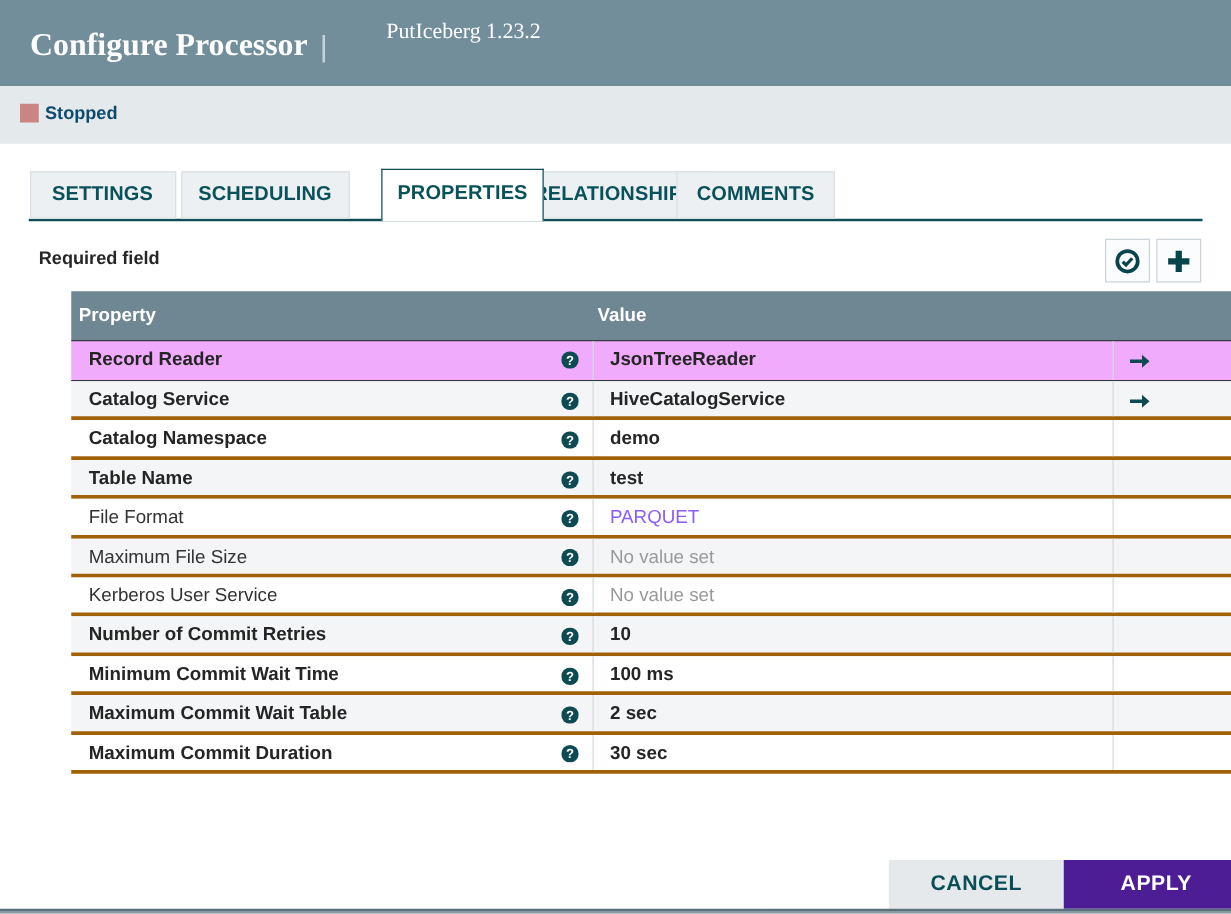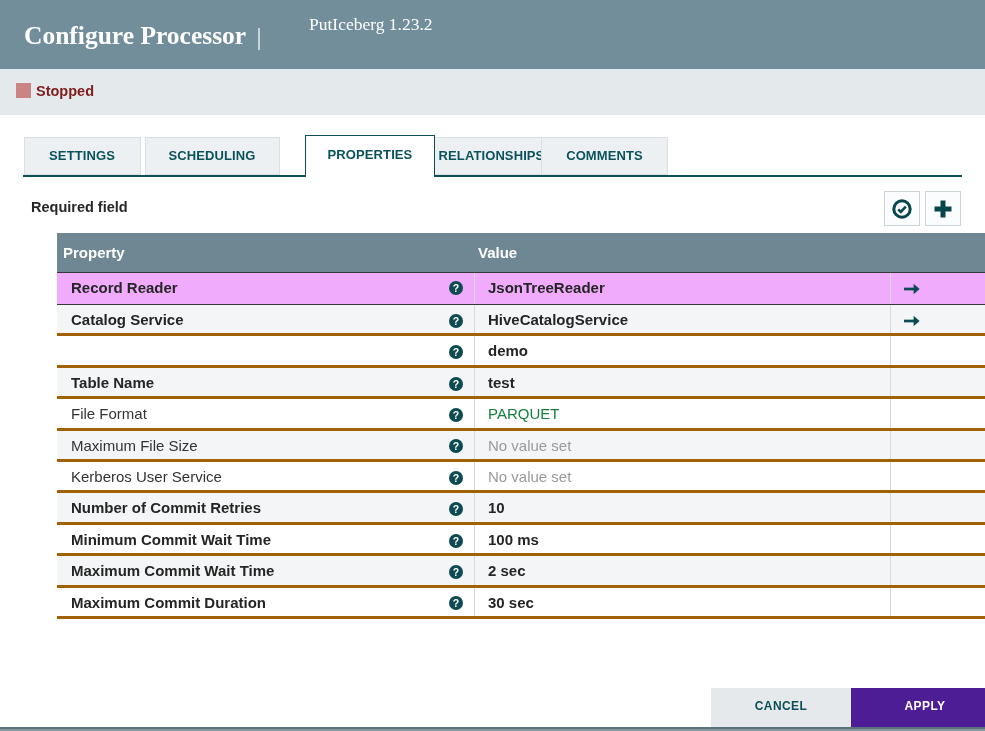--- a/index.html
+++ b/index.html
@@ -11,27 +11,27 @@
   .hdr-title { position:absolute; left:24px; top:21px; font-family:"Liberation Serif", serif;
     font-weight:bold; font-size:25.5px; color:#fff; }
   .hdr-sep { position:absolute; left:258px; top:28px; width:1.5px; height:22px; background:rgba(255,255,255,0.6); }
   .hdr-sub { position:absolute; left:273px; top:14px; font-family:"Liberation Serif", serif;
     font-size:17.5px; color:#ffffff;margin-left:36px; }
 
   
   .status { position:absolute; top:69px; left:0; width:985px; height:46px; background:#e4e9ec; }
   .stop-sq { position:absolute; left:16px; top:14px; width:15px; height:15px; background:#ca8484; }
   .stop-tx { position:absolute; left:36px; top:8px; height:28px; line-height:28px;
-    font-weight:bold; font-size:14.5px; color:#7f1d1d;text-align:center; }
+    font-weight:bold; font-size:14.5px; color:#0c4a6e;text-align:center; }
 
   
   .tabs { position:absolute; top:134px; left:23px; width:939px; height:43px; }
   .tabline { position:absolute; top:41px; left:0; width:939px; height:1.5px; background:#0d4e57; }
   .tab { position:absolute; top:2.5px; height:38px; background:#edf0f2; border:1px solid #d9dfe2;
-    color:#0a525b; font-weight:bold; font-size:13px; letter-spacing:0.1px;
+    color:#0a525b; font-weight:bold; font-size:16px; letter-spacing:0.1px;
     text-align:center; line-height:36px; }
   .tab.active { top:0.5px; height:42.5px; background:#fff; border:1.5px solid #0d4e57;
     border-bottom:none; line-height:38px; z-index:2; }
   .t1 { left:0.5px;   width:117px; }
   .t2 { left:121.5px; width:135px; }
   .t3 { left:258px;   width:130px;margin-left:24px; }
   .t4 { left:392.5px; width:152px; }
   .t5 { left:518px;   width:127px; }
 
   
@@ -43,31 +43,31 @@
   
   .tbl { position:absolute; left:9px; top:233px; width:939px;margin-left:48px; }
   .thead { position:relative; height:39px; background:#6e8793; color:#fff; }
   .thead .c1 { position:absolute; left:6px; top:0; line-height:39px; font-weight:bold; font-size:15px; }
   .thead .c2 { position:absolute; left:421px; top:0; line-height:39px; font-weight:bold; font-size:15px; }
   .row { position:relative; height:31.4px; border-bottom:3px solid #a16207; background:#fff; font-size:15px; }
   .row.alt { background:#f3f5f6; }
   .row .vsep1 { position:absolute; left:417px; top:0; bottom:0; width:1px; background:#d4dadd; }
   .row .vsep2 { position:absolute; left:833px; top:0; bottom:0; width:1px; background:#d4dadd; }
   .row .pname { position:absolute; left:14px; top:0; line-height:30.5px; color:#333; }
-  .row .pval  { position:absolute; left:431px; top:0; line-height:30.5px; color:#15803d; }
+  .row .pval  { position:absolute; left:431px; top:0; line-height:30.5px; color:#8b5cf6; }
   .row.req .pname, .row.req .pval { font-weight:bold; color:#252525; }
   .row .pval.novalue { color:#999; }
   .row.sel { background:#f0abfc; border-top:1.5px solid #33383c; border-bottom:1.5px solid #33383c; height:33px; }
   .qicon { position:absolute; left:392px; top:8.8px; }
   .row.sel .qicon { top:8px; }
   .goarrow { position:absolute; left:846px; top:10px; }
 
   
   .btn { position:absolute; top:688px; height:39px; text-align:center; line-height:37px;
-    font-weight:bold; font-size:12px; letter-spacing:0.4px; }
+    font-weight:bold; font-size:17px; letter-spacing:0.4px; }
   .btn-cancel { left:711px; width:140px; background:#e6e9eb; color:#0b4e57; }
   .btn-apply  { left:851px; width:148px; background:#4c1d95; color:#fff; }
 
   .bottomband { position:absolute; left:0; top:727px; width:985px; height:4px;
     background:linear-gradient(#5a727e 0 40%, #8798a1 40%); }
 </style>
 </head>
 <body>
   <div class="hdr">
     <div class="hdr-title">Configure Processor</div>
@@ -129,20 +129,21 @@
       </svg>
       <div class="vsep1"></div>
       <div class="pval">HiveCatalogService</div>
       <div class="vsep2"></div>
       <svg class="goarrow" width="18" height="12" viewBox="0 0 18 12">
         <path d="M1 6h12.5" stroke="#0d4a52" stroke-width="2.7"></path>
         <path d="M10.6 0.8L16.6 6l-6 5.2z" fill="#0d4a52"></path>
       </svg>
     </div>
     <div class="row req">
+      <div class="pname">Catalog Namespace</div>
       <svg class="qicon" width="14" height="14" viewBox="0 0 14 14">
         <circle cx="7" cy="7" r="7" fill="#0d4a52"></circle>
         <text x="7" y="10.8" font-size="10.5" font-weight="bold" fill="#fff" text-anchor="middle" font-family="Liberation Sans">?</text>
       </svg>
       <div class="vsep1"></div>
       <div class="pval">demo</div>
       <div class="vsep2"></div>
     </div>
     <div class="row alt req">
       <div class="pname">Table Name</div>
@@ -198,21 +199,21 @@
       <div class="pname">Minimum Commit Wait Time</div>
       <svg class="qicon" width="14" height="14" viewBox="0 0 14 14">
         <circle cx="7" cy="7" r="7" fill="#0d4a52"></circle>
         <text x="7" y="10.8" font-size="10.5" font-weight="bold" fill="#fff" text-anchor="middle" font-family="Liberation Sans">?</text>
       </svg>
       <div class="vsep1"></div>
       <div class="pval">100 ms</div>
       <div class="vsep2"></div>
     </div>
     <div class="row alt req">
-      <div class="pname">Maximum Commit Wait Time</div>
+      <div class="pname">Maximum Commit Wait Table</div>
       <svg class="qicon" width="14" height="14" viewBox="0 0 14 14">
         <circle cx="7" cy="7" r="7" fill="#0d4a52"></circle>
         <text x="7" y="10.8" font-size="10.5" font-weight="bold" fill="#fff" text-anchor="middle" font-family="Liberation Sans">?</text>
       </svg>
       <div class="vsep1"></div>
       <div class="pval">2 sec</div>
       <div class="vsep2"></div>
     </div>
     <div class="row req">
       <div class="pname">Maximum Commit Duration</div>

